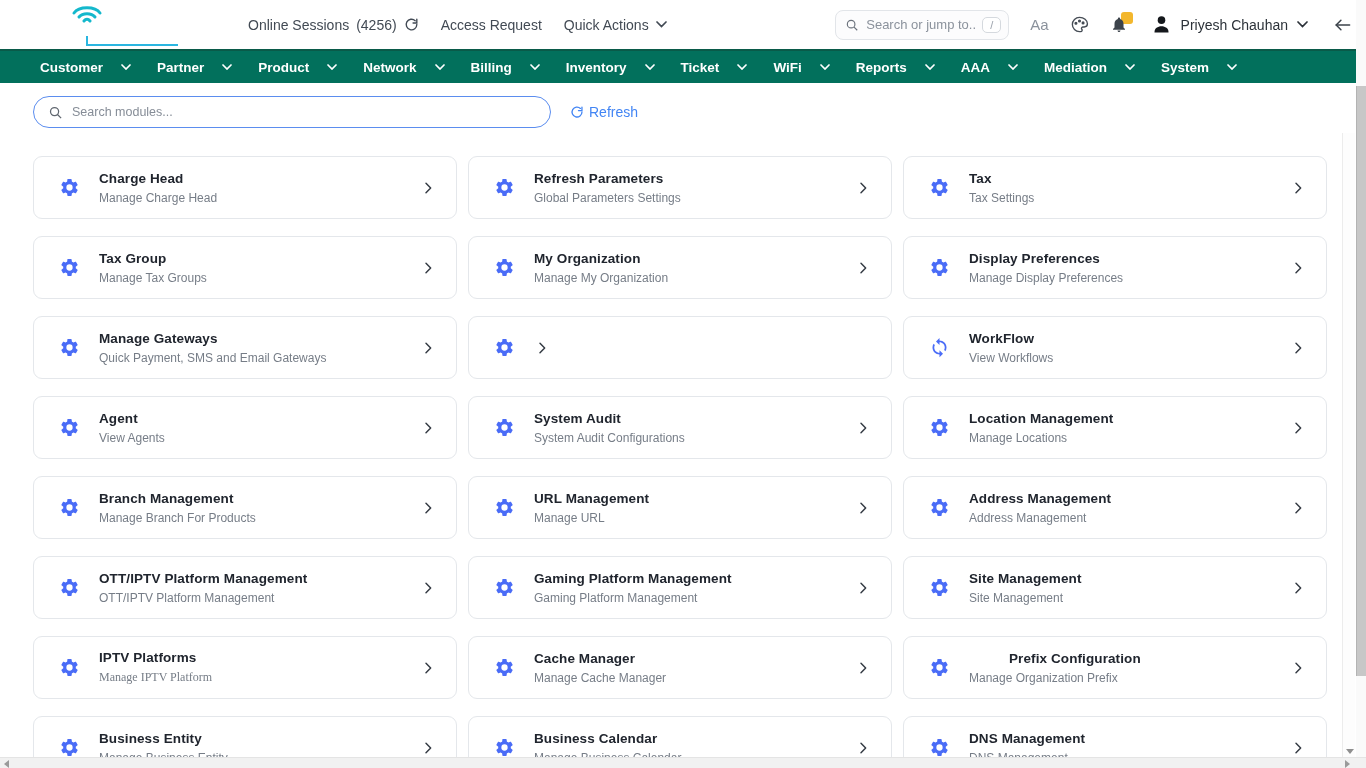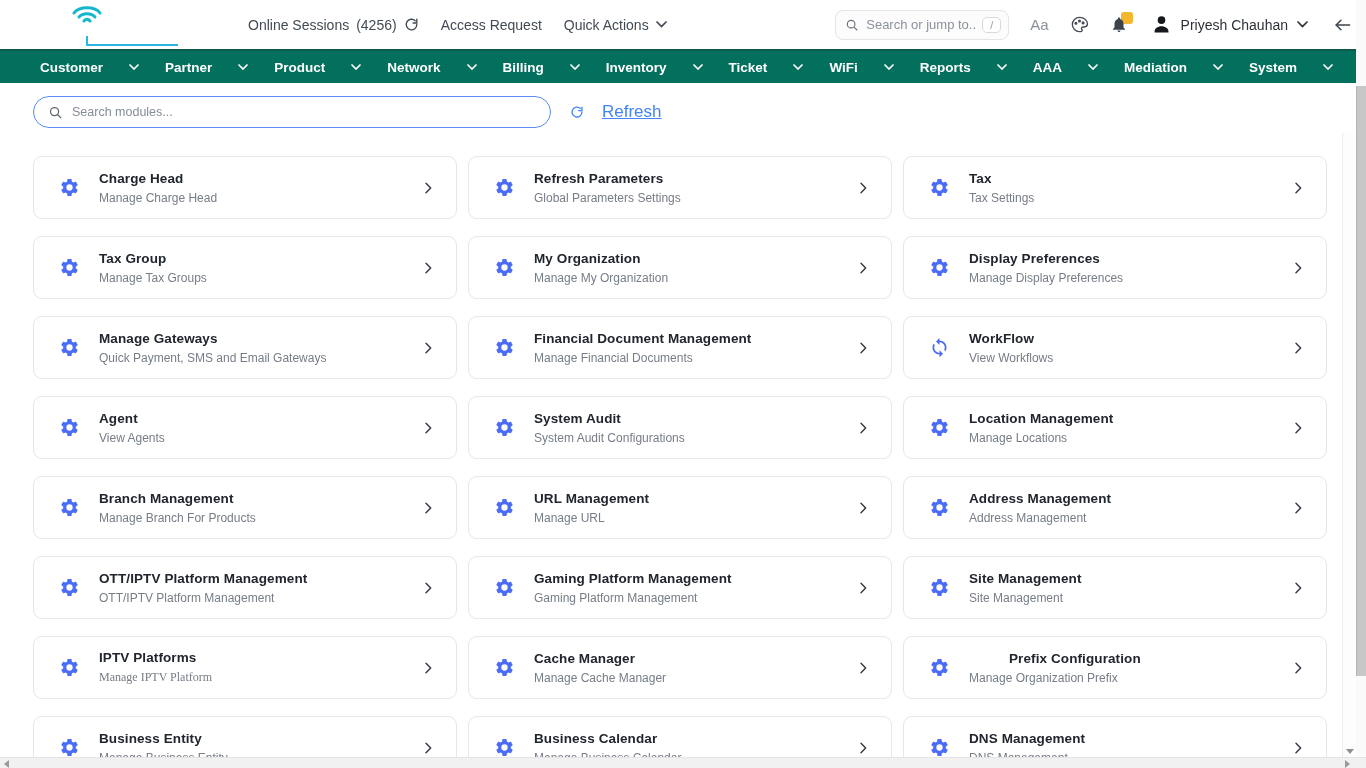--- a/index.html
+++ b/index.html
@@ -34,33 +34,33 @@
   .bell-badge{ position:absolute; top:-3px; right:-3px; width:12px; height:12px; border-radius:3px;
                background:var(--badge-yellow); }
   .bell-wrap svg{ position:relative; }
   .user{ display:flex; align-items:center; gap:9px; cursor:pointer; }
   .user-name{ font-size:14px; color:#2c3239; }
   .back-arrow{ margin-left:4px; cursor:pointer; display:flex; }
 
   
   .nav{ height:34px; background:var(--nav-green); border-top:2px solid #0a5a49;
         display:flex; align-items:center; padding-left:40px; }
-  .nav-item{ display:flex; align-items:center; gap:26px; color:#fff; font-size:13.5px; font-weight:600;
+  .nav-item{ display:flex; align-items:center; gap:18px; color:#fff; font-size:13.5px; font-weight:600;
              padding:0 13px; height:100%; cursor:pointer; }
   .nav-item:first-child{ padding-left:0; }
 
   
   .toolbar{ display:flex; align-items:center; margin:13px 0 0 33px; }
   .search-modules{ width:518px; height:32px; border:1.5px solid #5b8def; border-radius:16px; background:#fff;
                    display:flex; align-items:center; gap:9px; padding:0 14px; }
   .search-modules input{ flex:1; border:none; outline:none; font-size:12.5px; color:#333;
                          font-family:"Liberation Sans", sans-serif; background:transparent; }
   .search-modules input::placeholder{ color:#868d97; }
-  .refresh-link{ margin-left:19px; display:flex; align-items:center; gap:18px; color:var(--link-blue);
-                 font-size:17px; cursor:pointer;text-decoration:underline; }
+  .refresh-link{ margin-left:19px; display:flex; align-items:center; gap:5px; color:var(--link-blue);
+                 font-size:14px; cursor:pointer; }
 
   
   .grid{ margin:28px 0 0 33px; width:1294px; display:grid; grid-template-columns:repeat(3,424px);
          column-gap:11px; row-gap:17px; }
   .card{ height:63px; background:#fff; border:1px solid #e4e7eb; border-radius:9px;
          display:flex; align-items:center; padding:0 20px 0 25px; gap:19px; cursor:pointer; }
   .card-icon{ width:21px; height:21px; color:var(--icon-blue); flex:0 0 auto; display:flex; }
   .card-text{ flex:1; min-width:0; }
   .card-title{ font-size:13.5px; font-weight:700; color:#20252e; letter-spacing:.1px; margin-bottom:5px; }
   .card-sub{ font-size:12px; color:#767d87; }
@@ -431,24 +431,20 @@
     </span>
   </div>
 
   <div class="card">
     <span class="card-icon">
       <svg viewBox="0 0 24 24" width="21" height="21" fill="currentColor">
         <path d="M19.14 12.94c.04-.3.06-.61.06-.94 0-.32-.02-.64-.07-.94l2.03-1.58a.49.49 0 0 0 .12-.61l-1.92-3.32a.49.49 0 0 0-.59-.22l-2.39.96c-.5-.38-1.03-.7-1.62-.94l-.36-2.54a.48.48 0 0 0-.48-.41h-3.84c-.24 0-.43.17-.47.41l-.36 2.54c-.59.24-1.13.57-1.62.94l-2.39-.96a.49.49 0 0 0-.59.22L2.74 8.87a.49.49 0 0 0 .12.61l2.03 1.58c-.05.3-.09.63-.09.94s.02.64.07.94l-2.03 1.58a.49.49 0 0 0-.12.61l1.92 3.32c.12.22.37.29.59.22l2.39-.96c.5.38 1.03.7 1.62.94l.36 2.54c.05.24.24.41.48.41h3.84c.24 0 .44-.17.47-.41l.36-2.54c.59-.24 1.13-.56 1.62-.94l2.39.96c.22.08.47 0 .59-.22l1.92-3.32a.49.49 0 0 0-.12-.61l-2.01-1.58zM12 15.6A3.6 3.6 0 1 1 12 8.4a3.6 3.6 0 0 1 0 7.2z"></path>
       </svg>
     </span>
 
-    <span class="card-text">
-      <span class="card-title" style="display:block;">Financial Document Management</span>
-      <span class="card-sub" style="display:block;">Manage Financial Documents</span>
-    </span>
     <span class="card-chevron">
       <svg width="16" height="16" viewBox="0 0 24 24" fill="none" stroke="#333a43" stroke-width="2.2" stroke-linecap="round" stroke-linejoin="round">
           <path d="M9 5l7 7-7 7"></path>
         </svg>
     </span>
   </div>
 
   <div class="card">
 
     <span class="card-icon">

